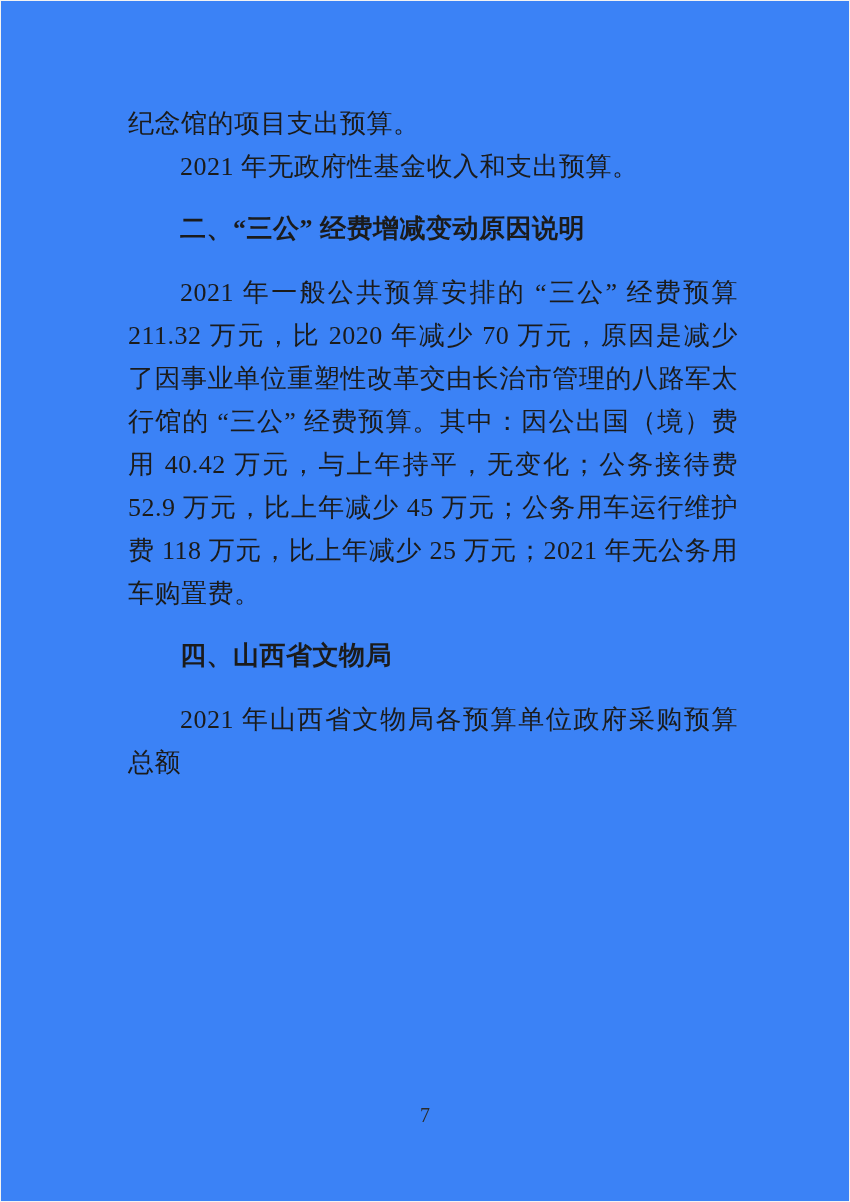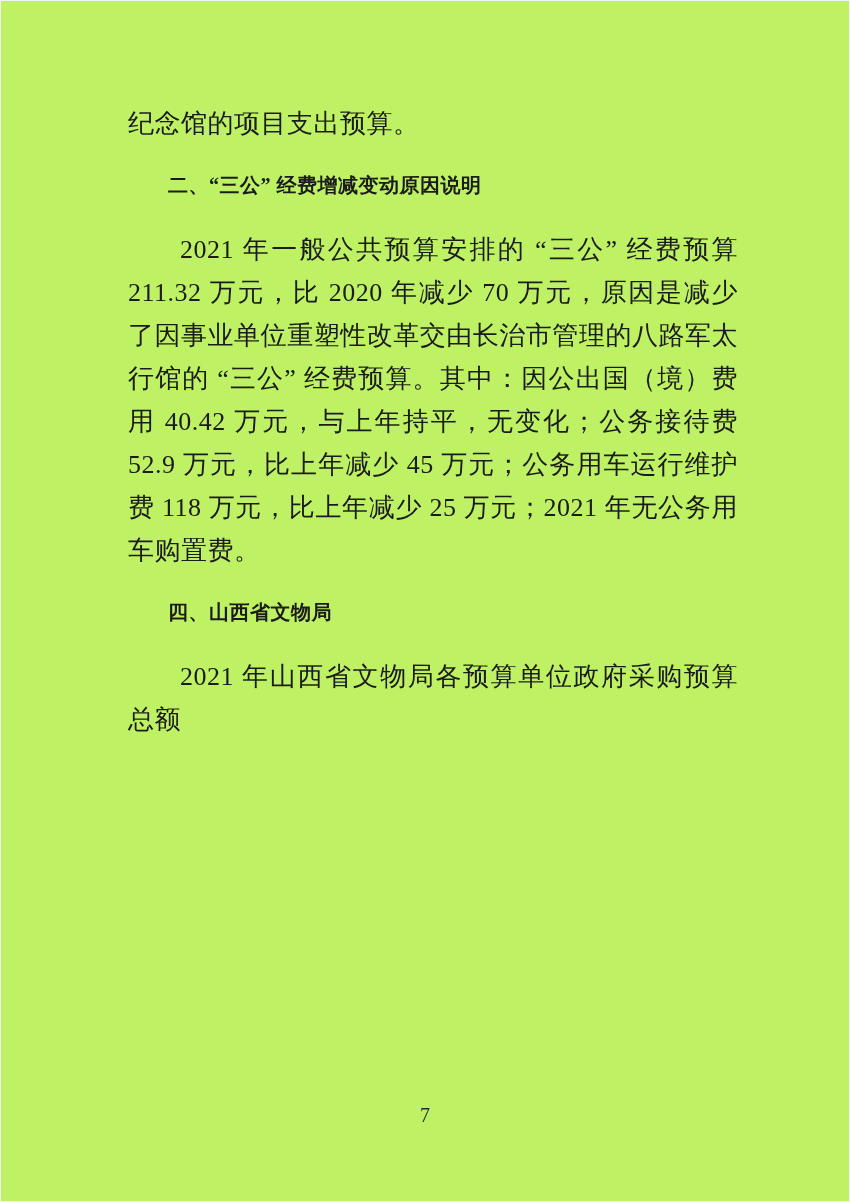--- a/index.html
+++ b/index.html
@@ -5,21 +5,21 @@
   html, body {
     margin: 0;
     padding: 0;
     background: #ffffff;
   }
   .page {
     position: relative;
     width: 850px;
     height: 1202px;
     margin: 0 auto;
-    background: #bef264;
+    background: #3b82f6;
     box-sizing: border-box;
     padding: 101px 113px 0 127px;
     overflow: hidden;
     font-family: "Liberation Serif", "DejaVu Serif", serif;
     color: #1b1b1b;
     border: 1px solid #f2f2f2;
   }
   .content {
     width: 610px;
   }
@@ -28,21 +28,21 @@
     line-height: 43px;
     margin: 0;
     text-align: justify;
     text-indent: 2em;
     letter-spacing: 0.5px;
   }
   p.body-text.continuation {
     text-indent: 0;
   }
   h2.section-heading {
-    font-size: 20px;
+    font-size: 26px;
     line-height: 43px;
     font-weight: 700;
     margin: 19px 0 21px 0;
     text-indent: 2em;
     letter-spacing: 0.5px;
   }
   .page-number {
     position: absolute;
     left: 0;
     right: 0;
@@ -55,20 +55,21 @@
 </style>
 </head>
 <body>
 
 <div class="page">
   <div class="content">
 
     <p class="body-text continuation">纪念馆的项目支出预算。</p>
 
 
+    <p class="body-text">2021 年无政府性基金收入和支出预算。</p>
 
     <h2 class="section-heading">二、“三公” 经费增减变动原因说明</h2>
 
     <p class="body-text">2021 年一般公共预算安排的 “三公” 经费预算 211.32 万元，比 2020 年减少 70 万元，原因是减少了因事业单位重塑性改革交由长治市管理的八路军太行馆的 “三公” 经费预算。其中：因公出国（境）费用 40.42 万元，与上年持平，无变化；公务接待费 52.9 万元，比上年减少 45 万元；公务用车运行维护费 118 万元，比上年减少 25 万元；2021 年无公务用车购置费。</p>
 
 
 
     <h2 class="section-heading">四、山西省文物局</h2>
 
     <p class="body-text">2021 年山西省文物局各预算单位政府采购预算总额</p>

